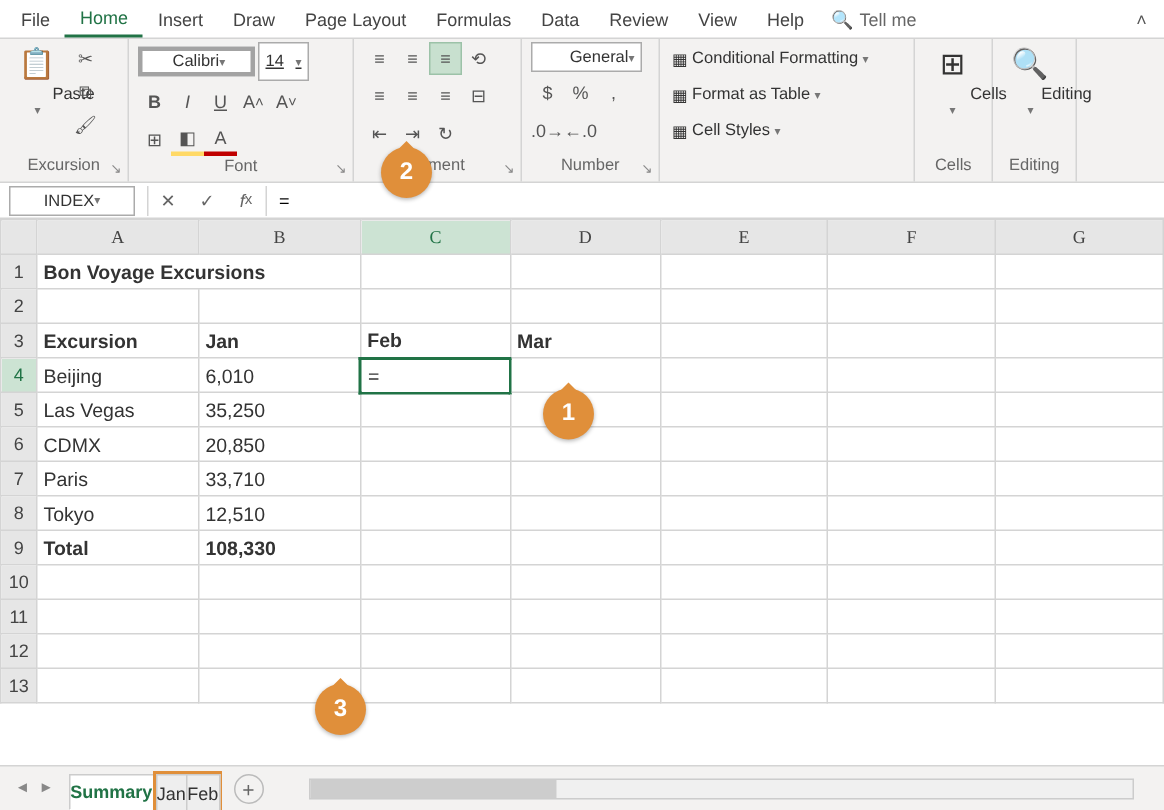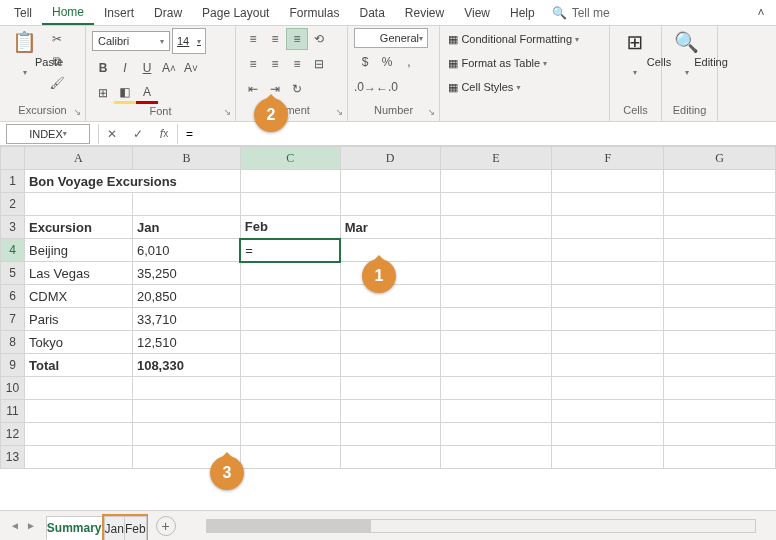--- a/index.html
+++ b/index.html
@@ -18,21 +18,21 @@
 .ribbon-group-body { flex: 1; display: flex; align-items: flex-start; gap: 2px; }
 .ribbon-group-label { text-align: center; font-size: 11px; color: #666; height: 18px; line-height: 14px; position: relative; }
 .ribbon-group-label .launcher { position: absolute; right: -2px; bottom: 2px; font-size: 9px; color: #888; }
 .bigbtn { display: flex; flex-direction: column; align-items: center; width: 38px; padding: 2px; cursor: pointer; }
 .bigbtn .icon { font-size: 20px; margin-bottom: 2px; }
 .bigbtn .lbl { font-size: 11px; text-align: center; line-height: 12px; margin-left: 48px; }
 .smbtn { width: 22px; height: 22px; display: inline-flex; align-items: center; justify-content: center; cursor: pointer; font-size: 12px; color: #555; }
 .smbtn.active { background: #c8e0cf; border: 1px solid #9cc2a8; }
 .vcol { display: flex; flex-direction: column; gap: 0px; }
 .hrow { display: flex; gap: 0px; align-items: center; }
-.font-sel { width: 78px; height: 20px; border: 1px solid #a3a3a3; background: #fff; font-size: 11px; padding: 0 5px; display: flex; align-items: center; justify-content: space-between; }
+.font-sel { width: 78px; height: 20px; border: 3px solid #a3a3a3; background: #fff; font-size: 11px; padding: 0 20px; display: flex; align-items: center; justify-content: space-between; }
 .size-sel { width: 34px; height: 20px; border: 1px solid #ababab; background: #fff; font-size: 11px; padding: 12px 4px; display: flex; align-items: center; justify-content: space-between; text-decoration: underline; }
 .nf-sel { width: 74px; height: 20px; border: 1px solid #ababab; background: #fff; font-size: 11px; padding: 0 4px; display: flex; align-items: center; justify-content: flex-end; }
 .ddarrow { font-size: 8px; color: #777; }
 .styles-list { display: flex; flex-direction: column; gap: 2px; padding-left: 2px; }
 .styles-item { font-size: 11px; color: #333; display: flex; align-items: center; gap: 3px; cursor: pointer; height: 22px; }
 
 
 .fbar-row { display: flex; align-items: center; height: 24px; border-bottom: 1px solid #d4d4d4; background: #fff; }
 .namebox { width: 84px; height: 20px; border: 1px solid #ababab; margin: 0 6px; display: flex; align-items: center; justify-content: center; padding: 0 4px; font-size: 11px; }
 .fbarbtns { display: flex; align-items: center; gap: 0; border-left: 1px solid #d4d4d4; border-right: 1px solid #d4d4d4; margin: 0 2px; }
@@ -69,21 +69,21 @@
 .callout { position: absolute; width: 34px; height: 34px; background: #e08f3a; border-radius: 50%; color: #fff; font-weight: bold; font-size: 16px; display: flex; align-items: center; justify-content: center; box-shadow: 0 1px 3px rgba(0,0,0,0.3); }
 .callout::before { content: ''; position: absolute; top: -10px; left: 50%; transform: translateX(-50%); border: 6px solid transparent; border-bottom-color: #e08f3a; }
 .callout.c1 { top: 259px; left: 362px; }
 .callout.c2 { top: 98px; left: 254px; }
 .callout.c3 { top: 456px; left: 210px; }
 </style>
 </head>
 <body>
 
 <div class="menubar">
-  <div class="menubar-item">Tell</div>
+  <div class="menubar-item">File</div>
   <div class="menubar-item active">Home</div>
   <div class="menubar-item">Insert</div>
   <div class="menubar-item">Draw</div>
   <div class="menubar-item">Page Layout</div>
   <div class="menubar-item">Formulas</div>
   <div class="menubar-item">Data</div>
   <div class="menubar-item">Review</div>
   <div class="menubar-item">View</div>
   <div class="menubar-item">Help</div>
   <div class="tellme">

